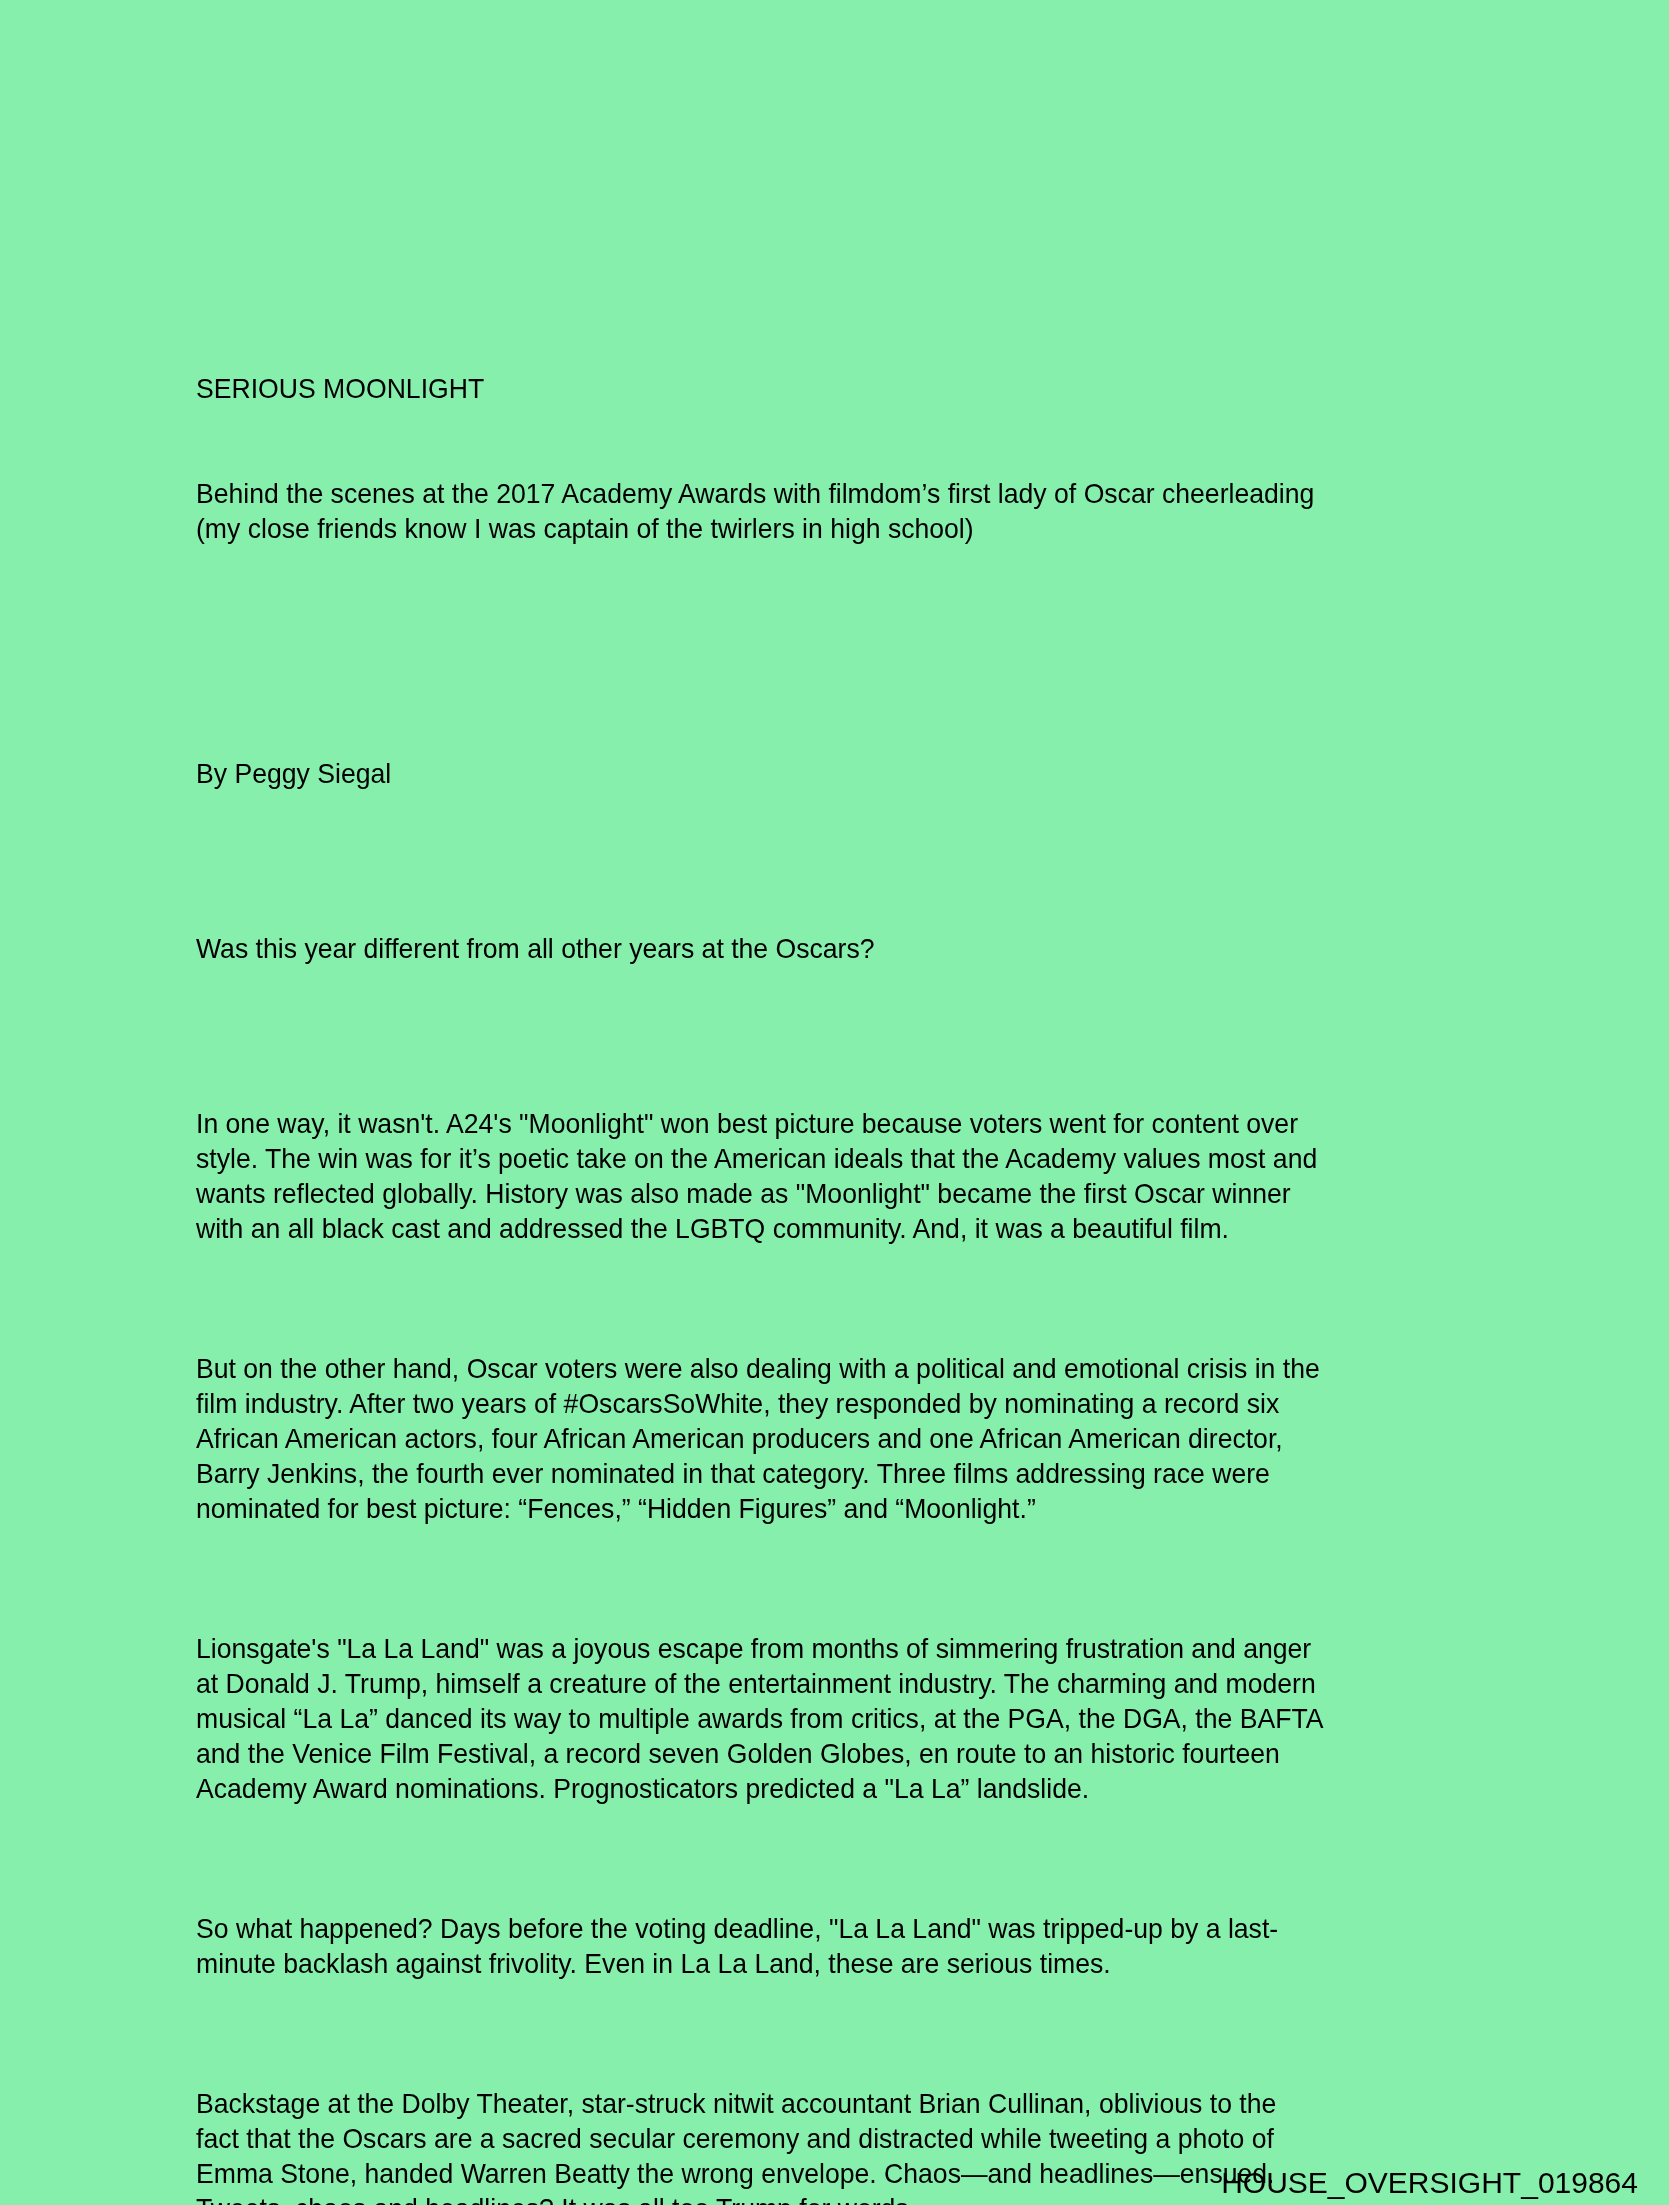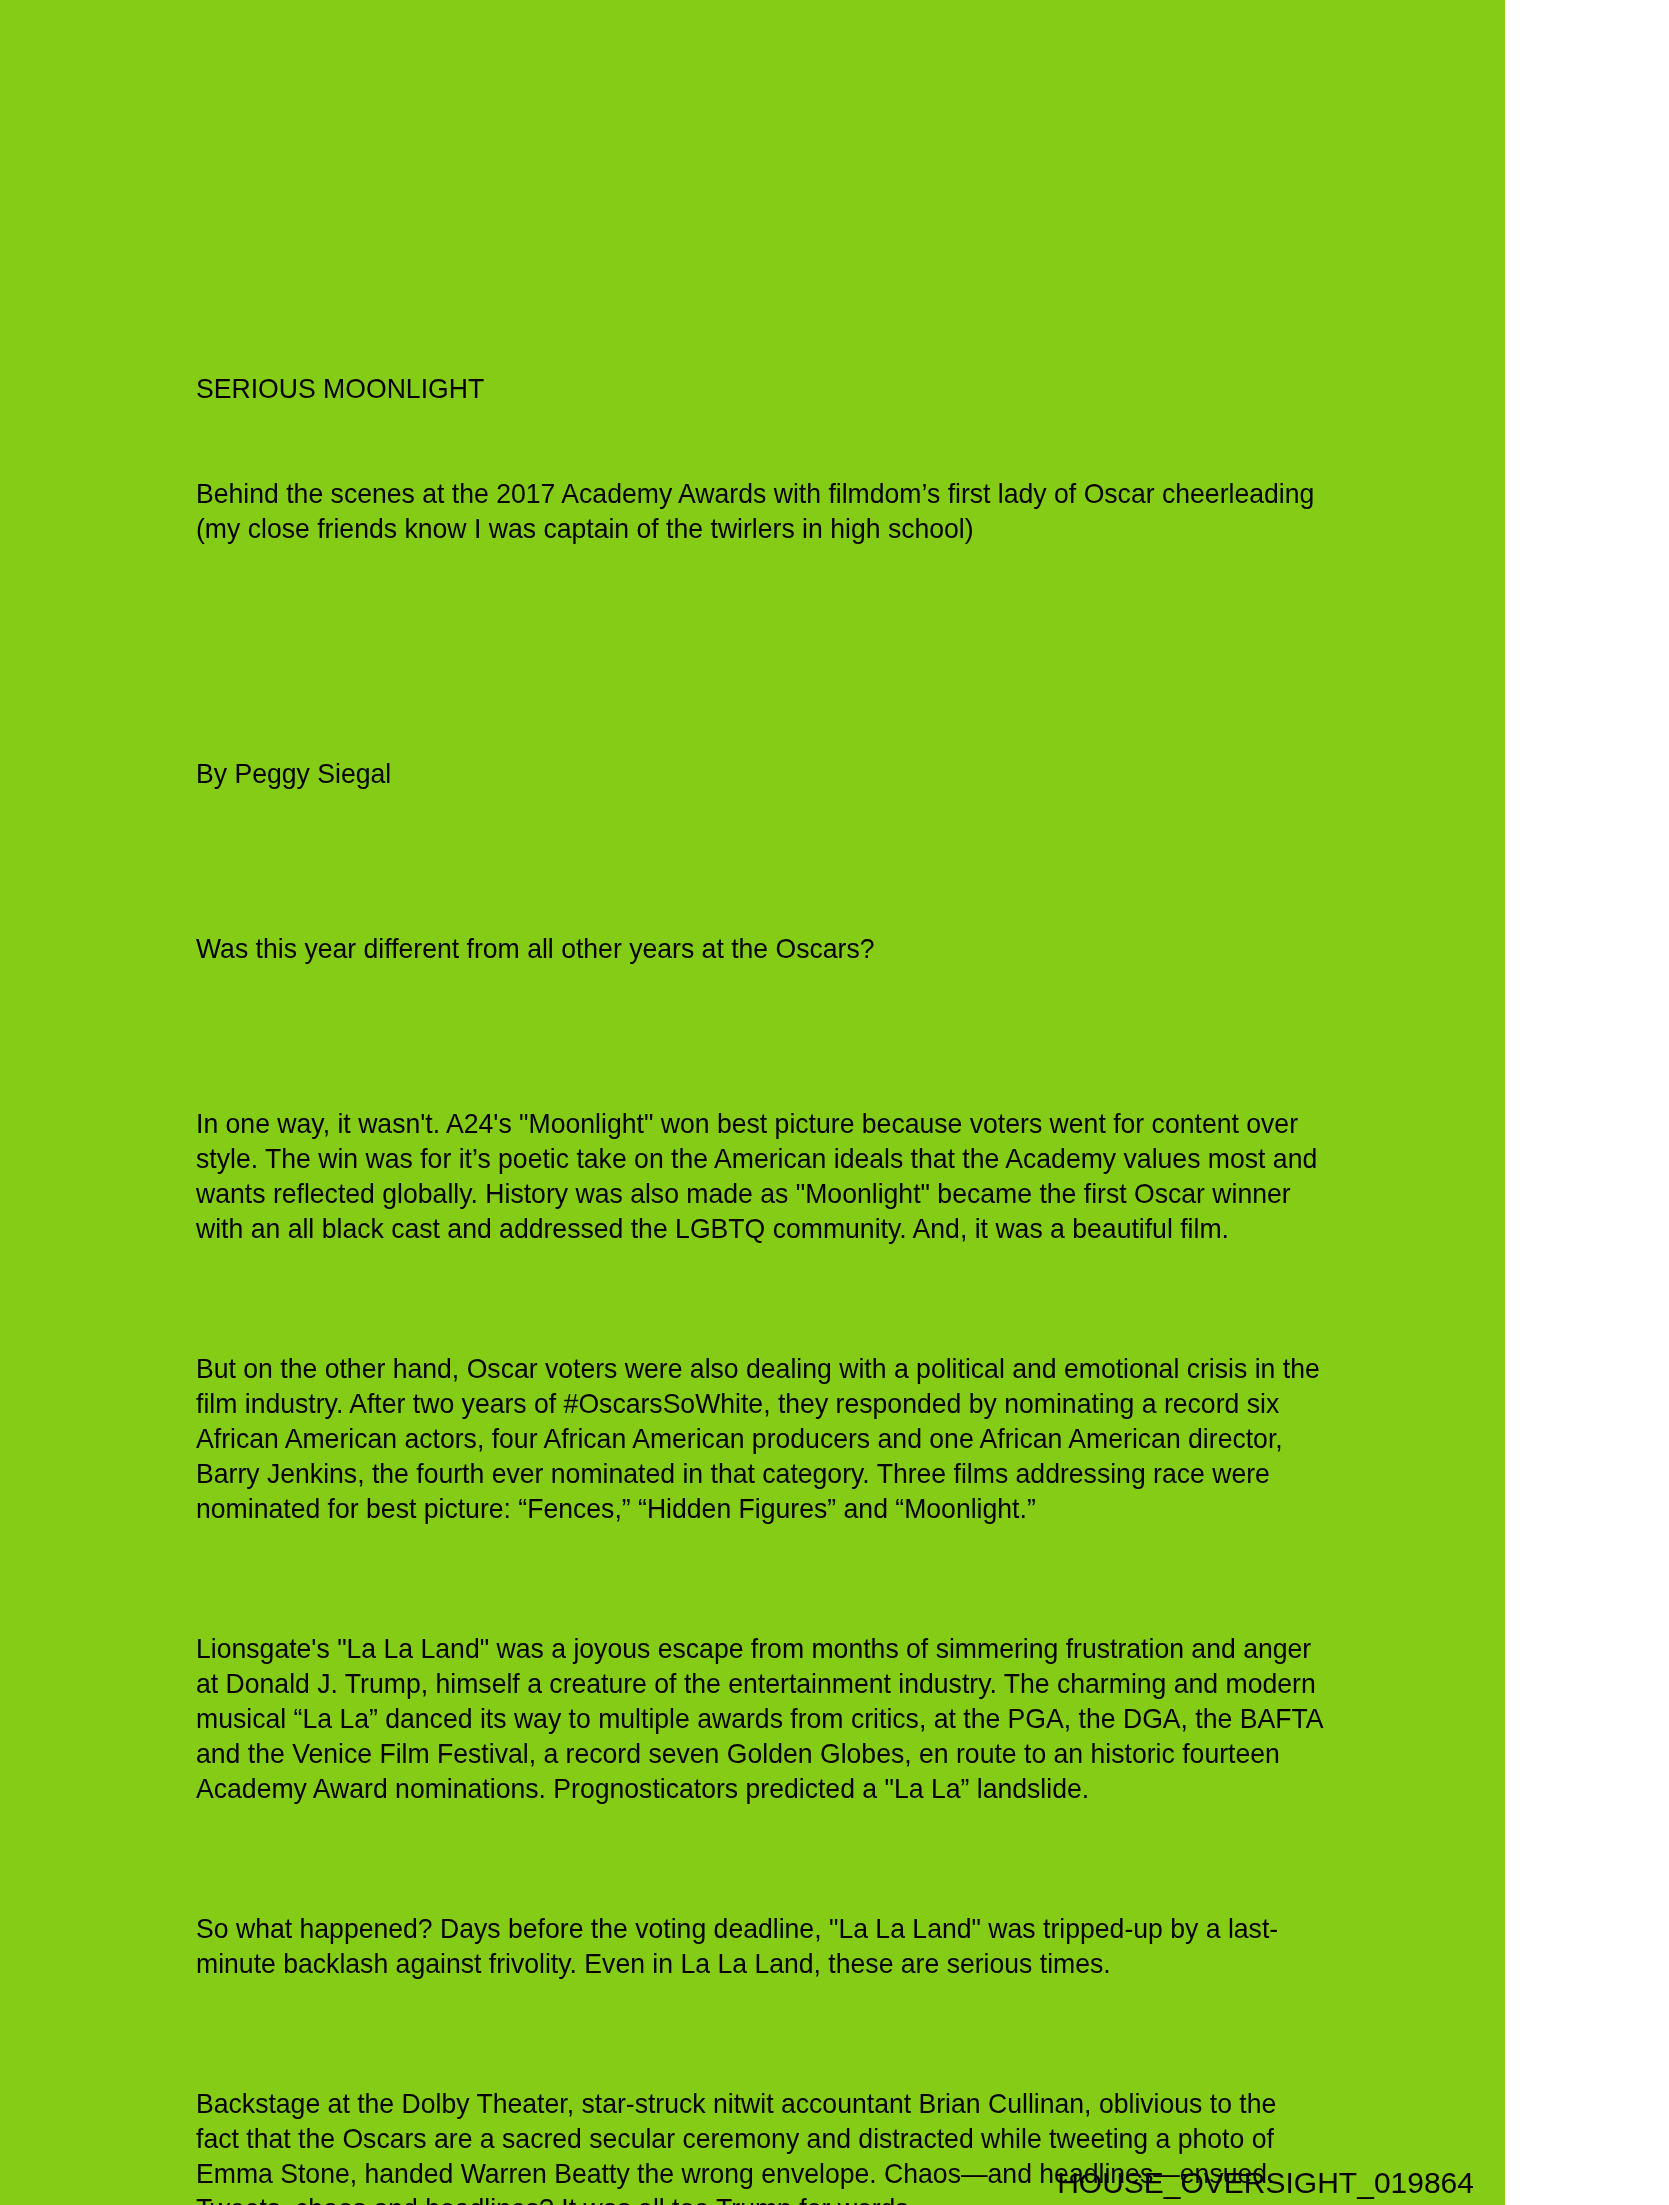--- a/index.html
+++ b/index.html
@@ -2,23 +2,23 @@
 <html style="font-size:10.5px"><head>
 <meta charset="utf-8">
 <style>
   html, body {
     margin: 0;
     padding: 0;
     background: #ffffff;
   }
   .page {
     position: relative;
-    width: 1505px;
+    width: 1669px;
     height: 2205px;
-    background: #84cc16;
+    background: #86efac;
     overflow: hidden;
     font-family: "Liberation Sans", sans-serif;
     color: #000000;
   }
   .text-column {
     position: absolute;
     left: 196px;
     top: 196px;
     width: 1375px;
     font-size: 28px;

